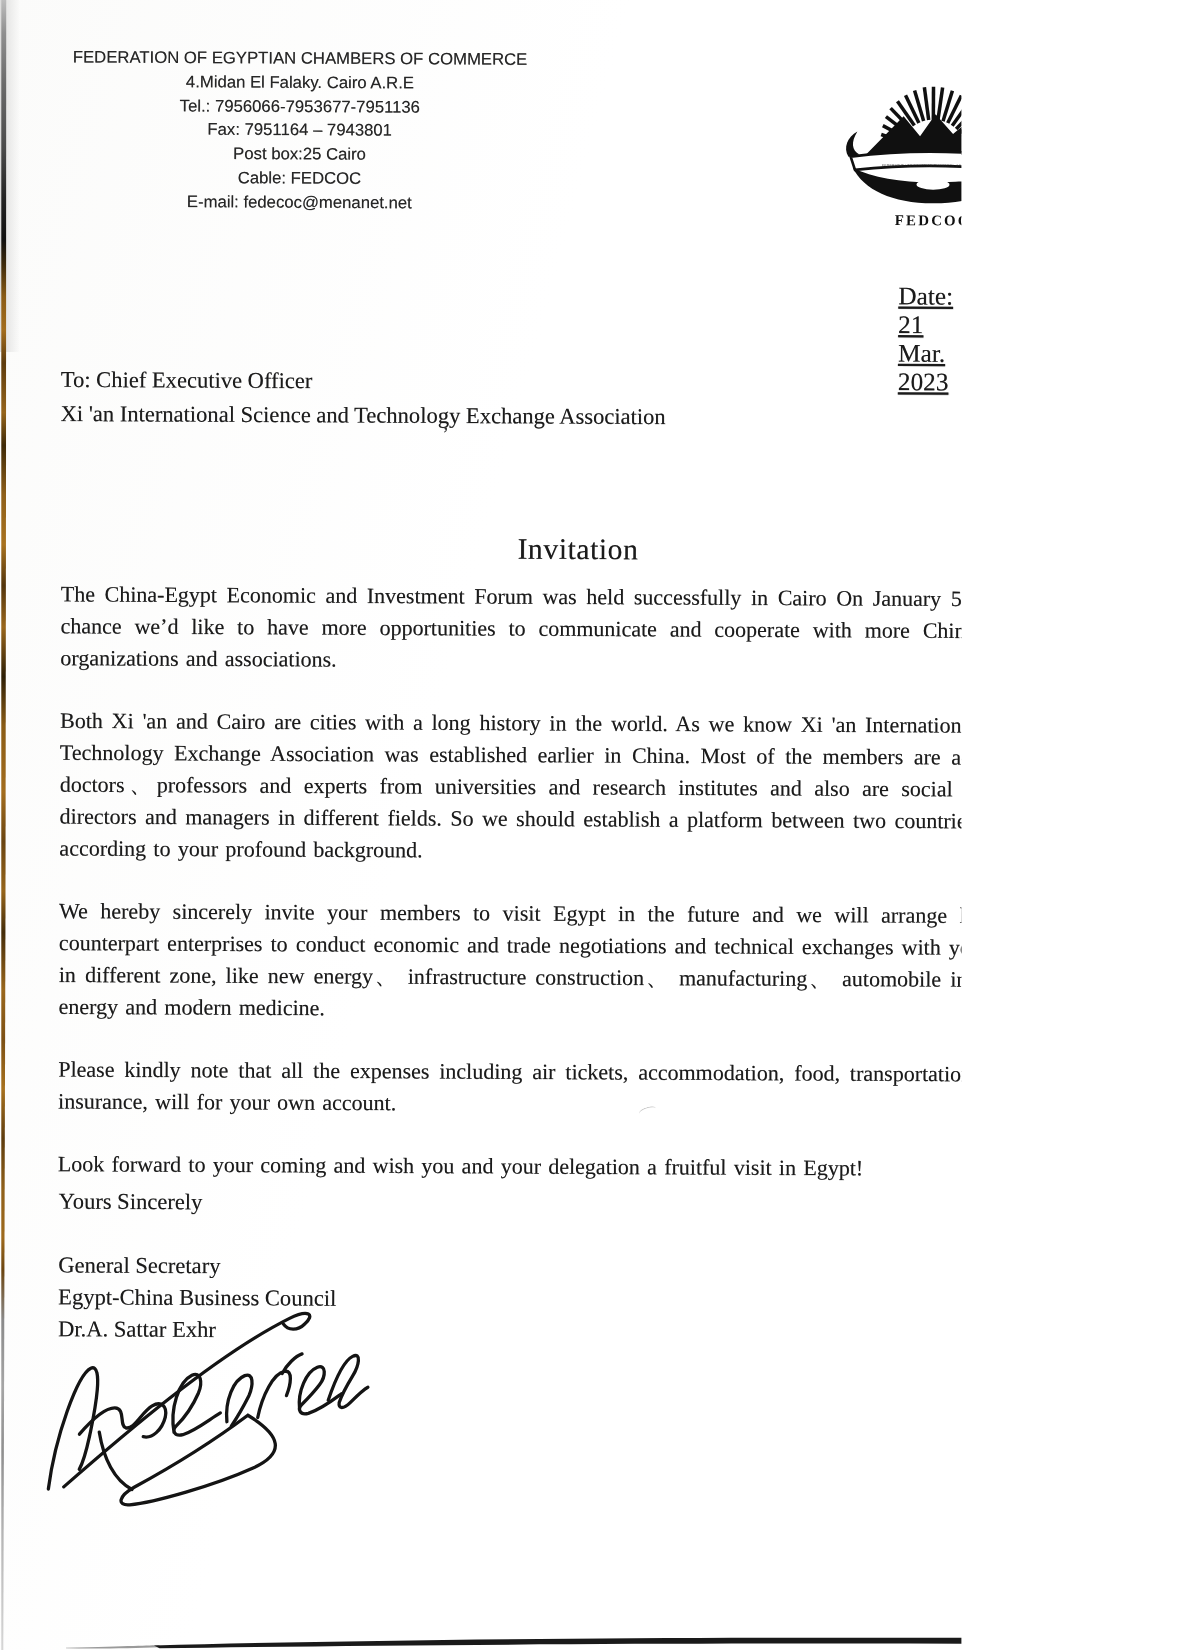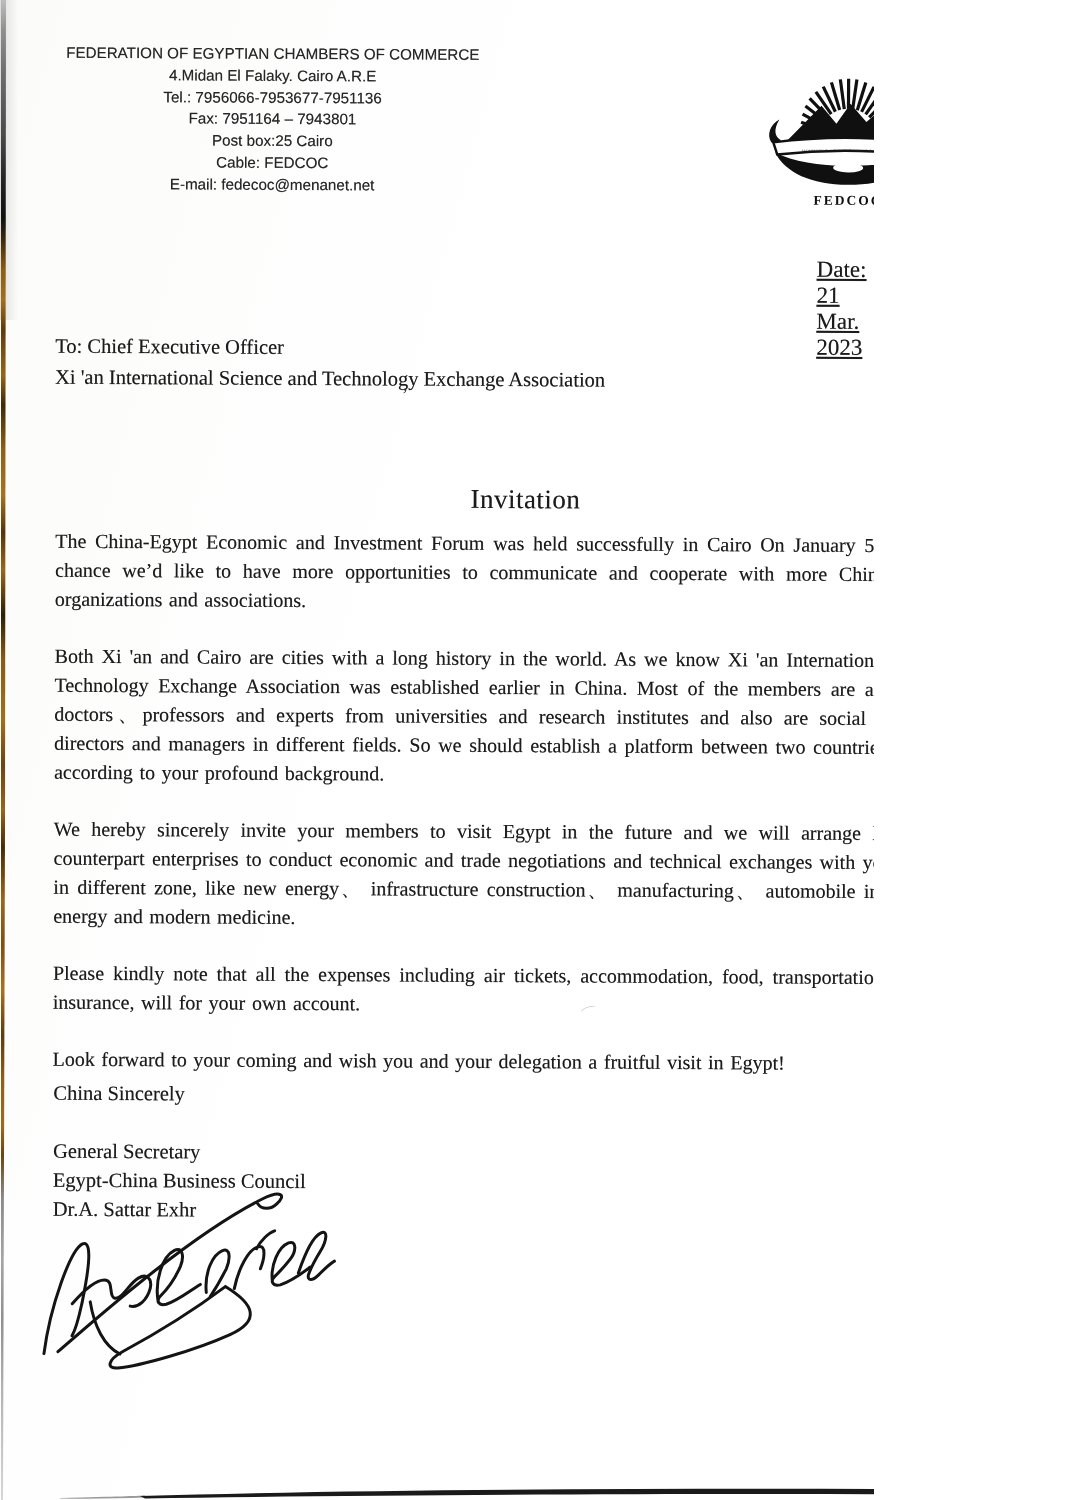--- a/index.html
+++ b/index.html
@@ -129,21 +129,21 @@
     <div class="body-text txt">
       <p>The China-Egypt Economic and Investment Forum was held successfully in Cairo On January 5th, Taking this chance we’d like to have more opportunities to communicate and cooperate with more Chinese non-profit organizations and associations.</p>
       <p>Both Xi 'an and Cairo are cities with a long history in the world. As we know Xi 'an International Science and Technology Exchange Association was established earlier in China. Most of the members are academicians、doctors、professors and experts from universities and research institutes and also are social elites such as directors and managers in different fields. So we should establish a platform between two countries to cooperate according to your profound background.</p>
       <p>We hereby sincerely invite your members to visit Egypt in the future and we will arrange local Egyptian counterpart enterprises to conduct economic and trade negotiations and technical exchanges with you at that time in different zone, like new energy、 infrastructure construction、 manufacturing、 automobile industry、 new energy and modern medicine.</p>
       <p>Please kindly note that all the expenses including air tickets, accommodation, food, transportation and medical insurance, will for your own account.</p>
       <p>Look forward to your coming and wish you and your delegation a fruitful visit in Egypt!</p>
     </div>
 
     <div class="smudge"></div>
 
-    <div class="valediction txt">China Sincerely</div>
+    <div class="valediction txt">Yours Sincerely</div>
     <div class="signer txt">
       <div>General Secretary</div>
       <div>Egypt-China Business Council</div>
       <div>Dr.A. Sattar Exhr</div>
     </div>
 
     <svg class="signature-svg" width="345" height="205" viewBox="0 0 345 205">
       <g fill="none" stroke="#141414" stroke-width="3" stroke-linecap="round">
         <path d="M 38 168 C 90 122 175 48 242 14 C 260 5 266 10 256 19 C 250 25 241 25 237 19"></path>
         <path d="M 24 170 C 30 122 50 66 62 60 C 74 55 66 98 62 118 C 59 132 57 143 52 152"></path>

